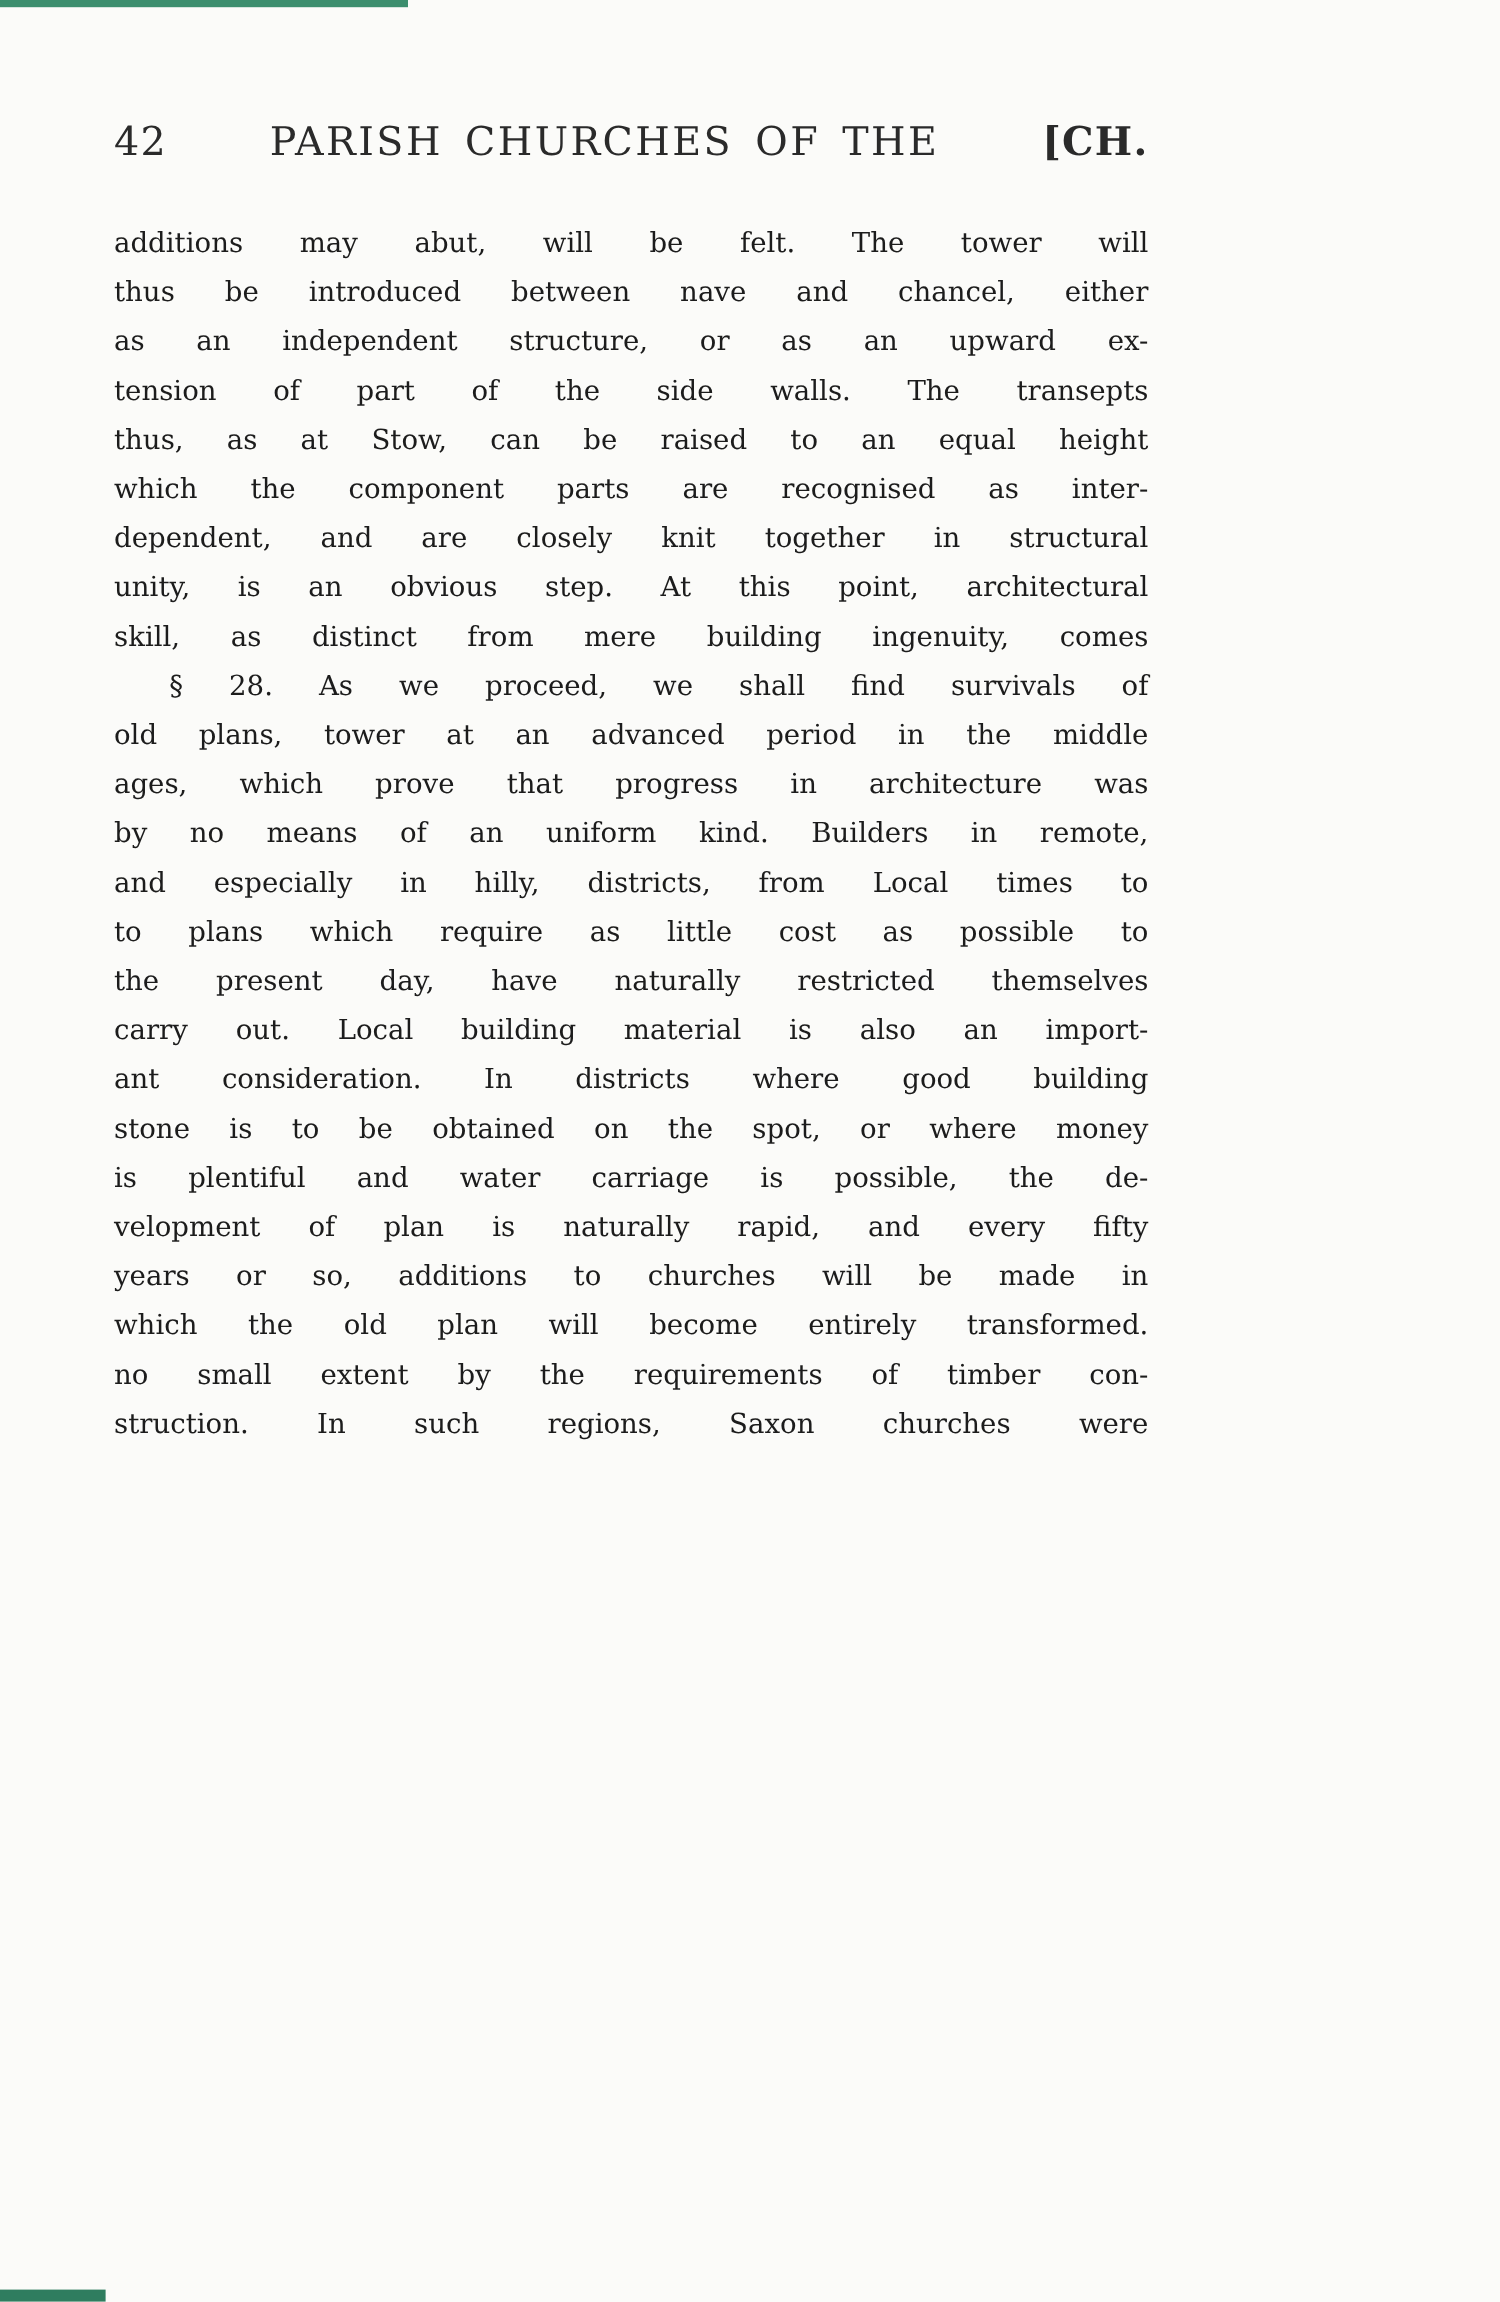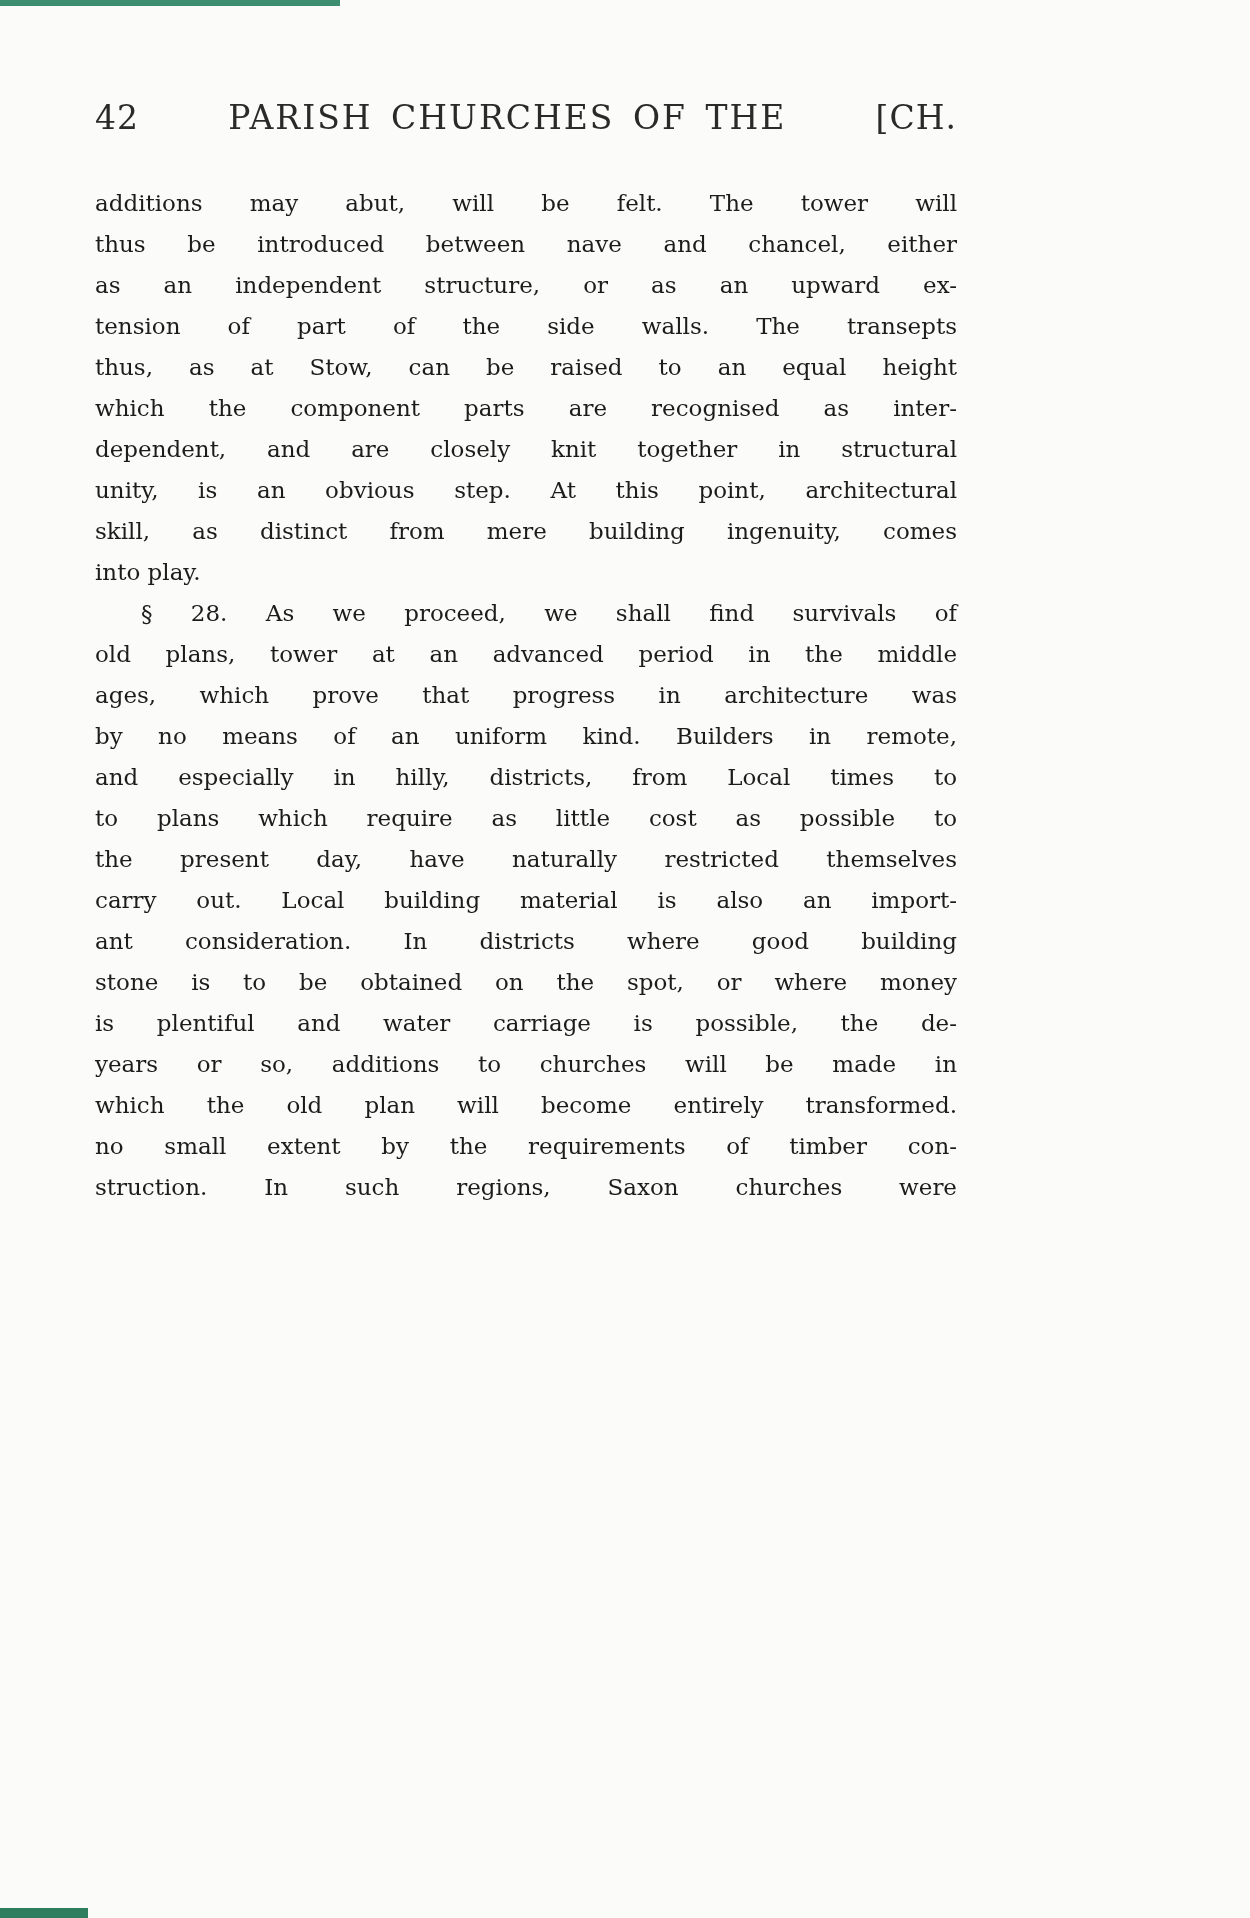--- a/index.html
+++ b/index.html
@@ -44,21 +44,21 @@
     flex: 0 0 auto;
     letter-spacing: 1px;
   }
   .running-header .running-title {
     flex: 1 1 auto;
     text-align: center;
     word-spacing: 6px;
   }
   .running-header .chapter-marker {
     flex: 0 0 auto;
-    font-weight: normal;
+    font-weight: bold;
     letter-spacing: 1px;
   }
   .body-text {
     font-size: 23px;
   }
   .para { margin: 0; }
   .line {
     line-height: 41px;
     text-align: justify;
     text-align-last: justify;
@@ -90,35 +90,35 @@
     <div class="para">
       <div class="line">additions may abut, will be felt. The tower will</div>
       <div class="line">thus be introduced between nave and chancel, either</div>
       <div class="line">as an independent structure, or as an upward ex-</div>
       <div class="line">tension of part of the side walls. The transepts</div>
       <div class="line">thus, as at Stow, can be raised to an equal height</div>
       <div class="line">which the component parts are recognised as inter-</div>
       <div class="line">dependent, and are closely knit together in structural</div>
       <div class="line">unity, is an obvious step. At this point, architectural</div>
       <div class="line">skill, as distinct from mere building ingenuity, comes</div>
-      <div class="line line-end">into play.</div>
     </div>
 
     <div class="para">
       <div class="line indent">§ 28. As we proceed, we shall find survivals of</div>
       <div class="line">old plans, tower at an advanced period in the middle</div>
       <div class="line">ages, which prove that progress in architecture was</div>
       <div class="line">by no means of an uniform kind. Builders in remote,</div>
       <div class="line">and especially in hilly, districts, from Local times to</div>
       <div class="line">to plans which require as little cost as possible to</div>
       <div class="line">the present day, have naturally restricted themselves</div>
       <div class="line">carry out. Local building material is also an import-</div>
       <div class="line">ant consideration. In districts where good building</div>
       <div class="line">stone is to be obtained on the spot, or where money</div>
       <div class="line">is plentiful and water carriage is possible, the de-</div>
+      <div class="line">velopment of plan is naturally rapid, and every fifty</div>
       <div class="line">years or so, additions to churches will be made in</div>
       <div class="line">which the old plan will become entirely transformed.</div>
       <div class="line">no small extent by the requirements of timber con-</div>
       <div class="line">struction. In such regions, Saxon churches were</div>
     </div>
 
   </div>
 </div>
 
 </body></html>

